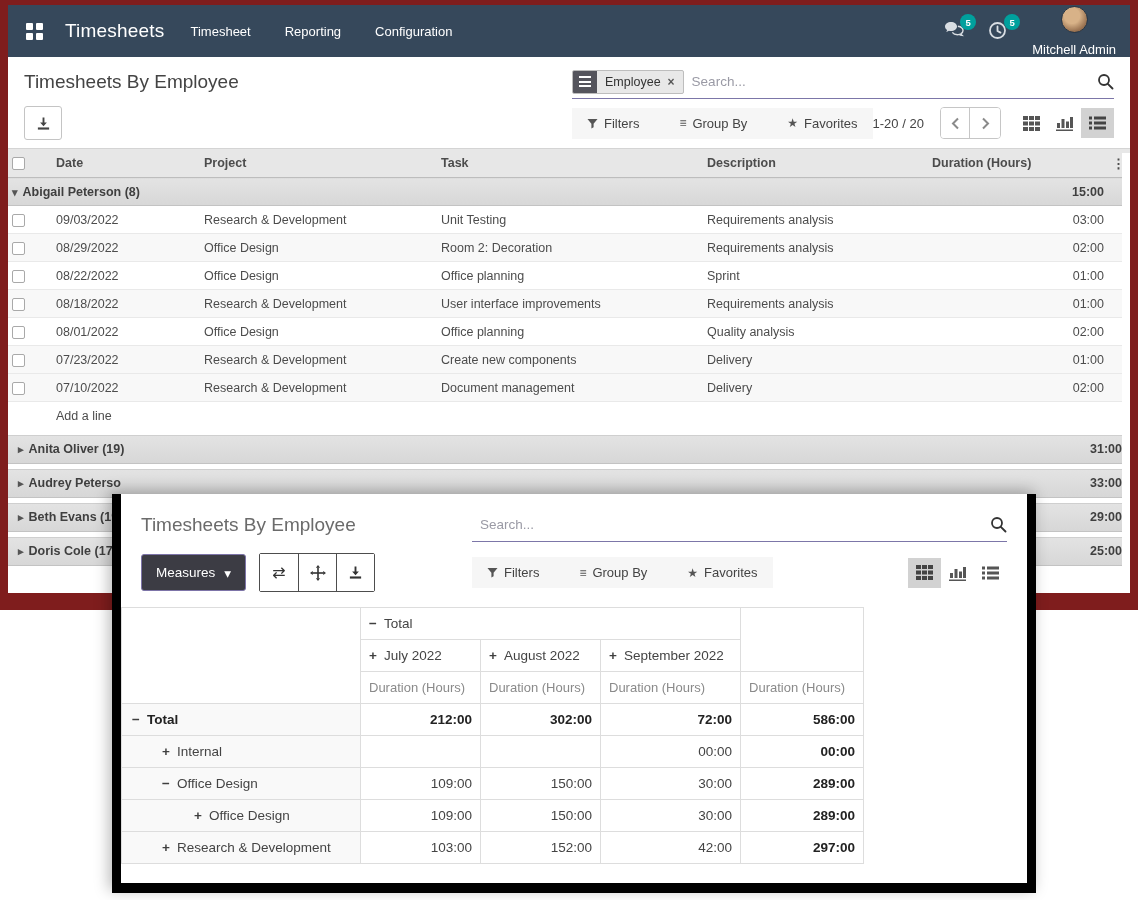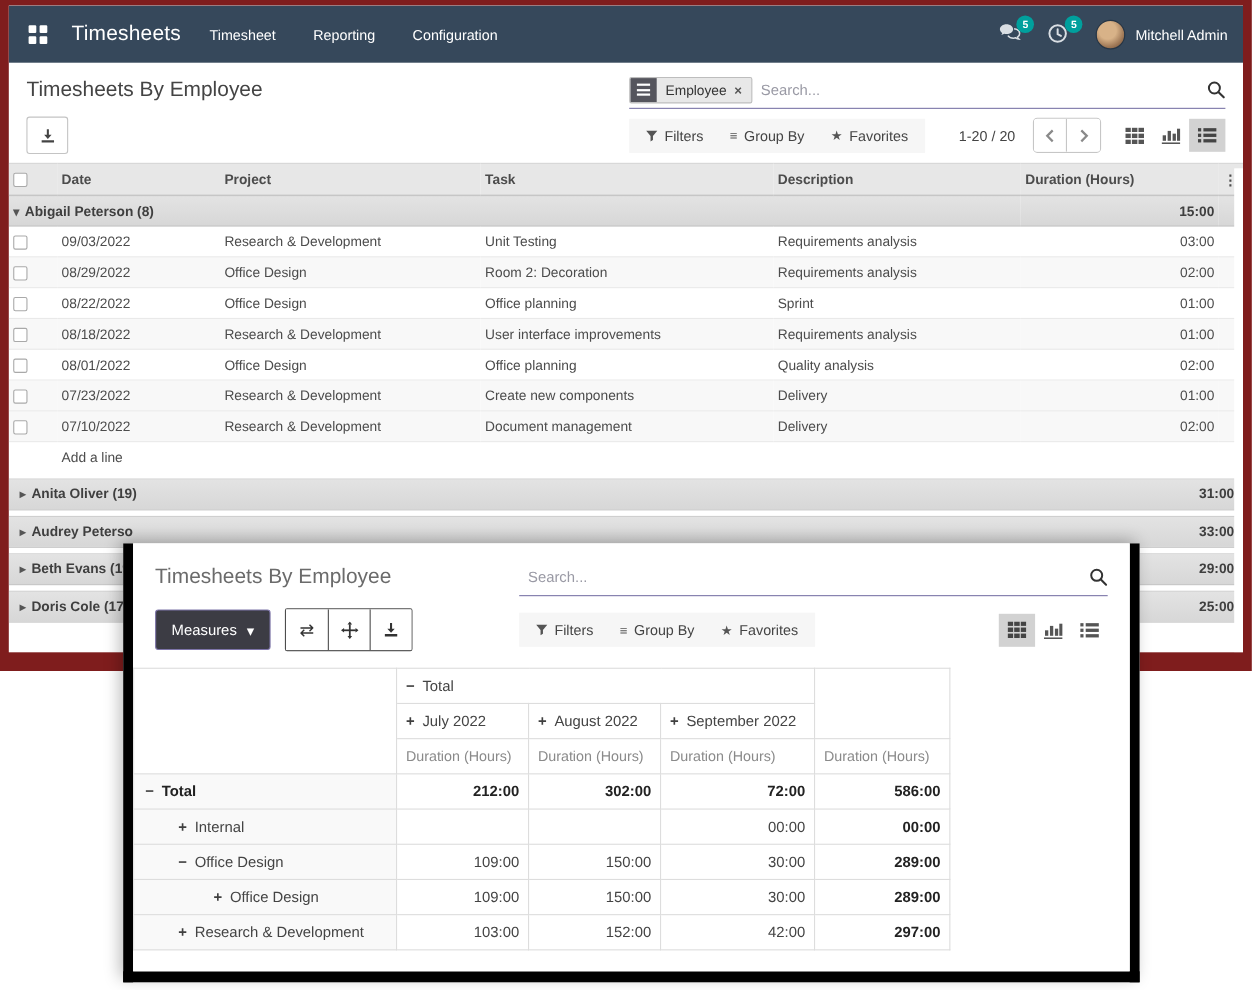--- a/index.html
+++ b/index.html
@@ -12,41 +12,41 @@
   
   .navbar { height:52px; background:#36485b; display:flex; align-items:center; padding:0 14px; color:#fff; }
   .apps-grid { width:17px; height:17px; display:grid; grid-template-columns:7px 7px; grid-template-rows:7px 7px; gap:3px; margin:0 6px 0 4px; cursor:pointer; }
   .apps-grid i { background:#fff; border-radius:1px; }
   .brand { font-size:19px; margin:0 26px 0 16px; letter-spacing:.2px; }
   .nav-menu { display:flex; gap:34px; font-size:13px; }
   .nav-menu span { cursor:pointer; }
   .nav-right { margin-left:auto; display:flex; align-items:center; gap:22px; }
   .systray-icon { position:relative; width:22px; height:20px; color:#d9dee3; cursor:pointer; }
   .badge { position:absolute; top:-7px; right:-10px; min-width:16px; height:16px; border-radius:8px; background:#00a09d; color:#fff; font-size:9.5px; font-weight:bold; display:flex; align-items:center; justify-content:center; padding:0 3px; }
-  .user { display:flex; align-items:center; gap:9px; font-size:13px; cursor:pointer; }
+  .user { display:flex; align-items:center; gap:9px; font-size:13px; cursor:pointer;flex-direction:column; }
   .avatar { width:27px; height:27px; border-radius:50%; background:radial-gradient(circle at 40% 35%, #d8b288 0 35%, #9a7352 70%, #6e4f38 100%); border:1px solid #263545; }
 
   
   .control { padding:10px 16px 8px 16px; }
   .cp-row1 { display:flex; align-items:flex-start; }
   .view-title { font-size:19px; color:#444; flex:1; padding-top:4px; }
   .search-area { width:542px; display:flex; align-items:center; height:32px; border-bottom:1px solid #7c76a8; padding-bottom:2px; }
   .facet { display:flex; align-items:stretch; border:1px solid #bdbdbd; background:#e8e8e8; height:24px; border-radius:2px; overflow:hidden; }
   .facet-icon { width:24px; background:#55555d; display:flex; flex-direction:column; justify-content:center; align-items:center; gap:2.5px; }
   .facet-icon i { width:12px; height:2px; background:#fff; }
   .facet-label { display:flex; align-items:center; gap:7px; padding:0 8px; font-size:12.5px; color:#333; }
   .facet-x { color:#555; font-weight:bold; font-size:12px; cursor:pointer; }
   .search-input { flex:1; border:none; outline:none; font-size:13.5px; color:#555; padding:0 8px; background:transparent; font-family:"Liberation Sans",sans-serif; }
   .search-input::placeholder { color:#9a9aa5; }
   .mag { color:#333; cursor:pointer; }
 
   .cp-row2 { display:flex; align-items:center; margin-top:7px; }
   .export-btn { width:38px; height:34px; border:1px solid #c4c4c4; background:#fff; border-radius:3px; display:flex; align-items:center; justify-content:center; color:#444; cursor:pointer; }
   .cp-right { margin-left:auto; width:542px; display:flex; align-items:center; }
-  .filters-bar { display:flex; align-items:flex-start; gap:24px; background:#f6f6f6; padding:8px 15px; font-size:13px; color:#444; }
+  .filters-bar { display:flex; align-items:flex-start; gap:40px; background:#f6f6f6; padding:8px 15px; font-size:13px; color:#444; }
   .fb-item { display:flex; align-items:center; gap:6px; cursor:pointer; white-space:nowrap; }
   .fb-item .glyph { font-size:12px; color:#555; }
   .pager-txt { margin-left:auto; font-size:13px; color:#444; white-space:nowrap;text-align:right; }
   .pager { display:flex; border:1px solid #c6c6c6; border-radius:4px; margin-left:16px; overflow:hidden; background:#fff; }
   .pager button { width:30px; height:30px; border:none; background:#fff; color:#888; cursor:pointer; display:flex; align-items:center; justify-content:center; }
   .pager button:first-child { border-right:1px solid #c6c6c6; }
   .switcher { display:flex; margin-left:14px; }
   .sw-btn { width:33px; height:30px; display:flex; align-items:center; justify-content:center; color:#555; cursor:pointer; }
   .sw-btn.active { background:#d2d2d2; }
 

